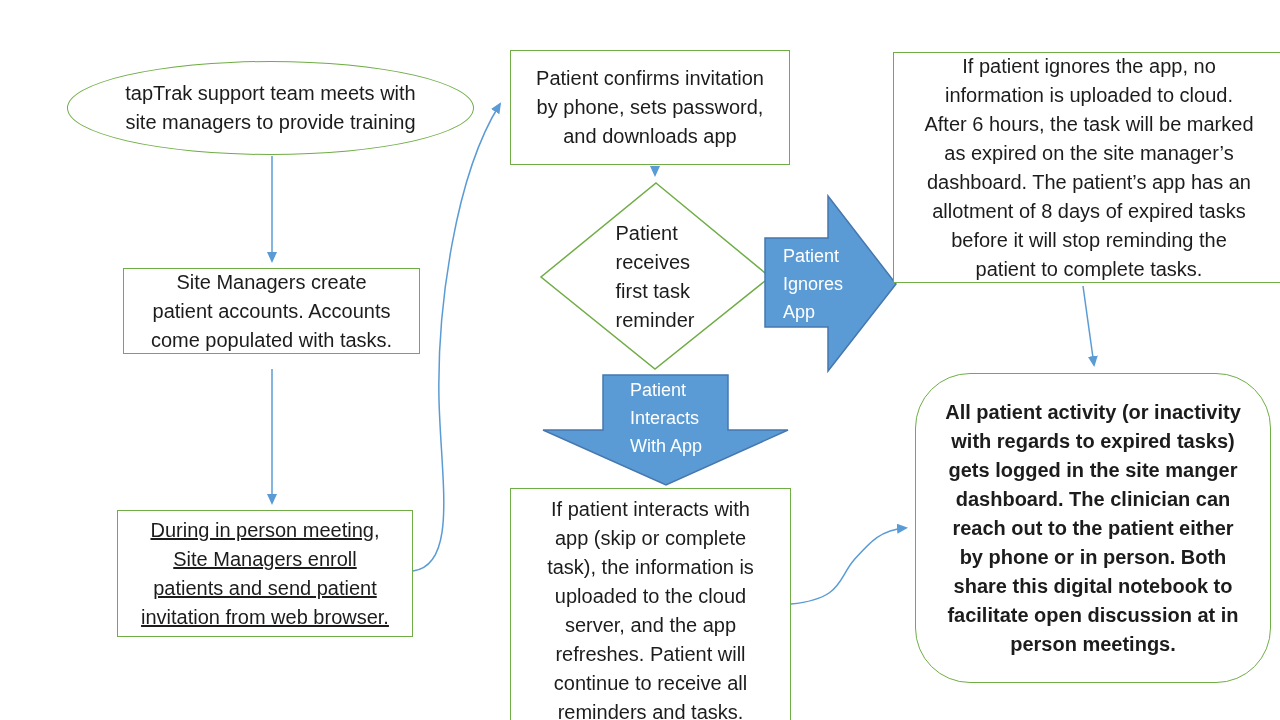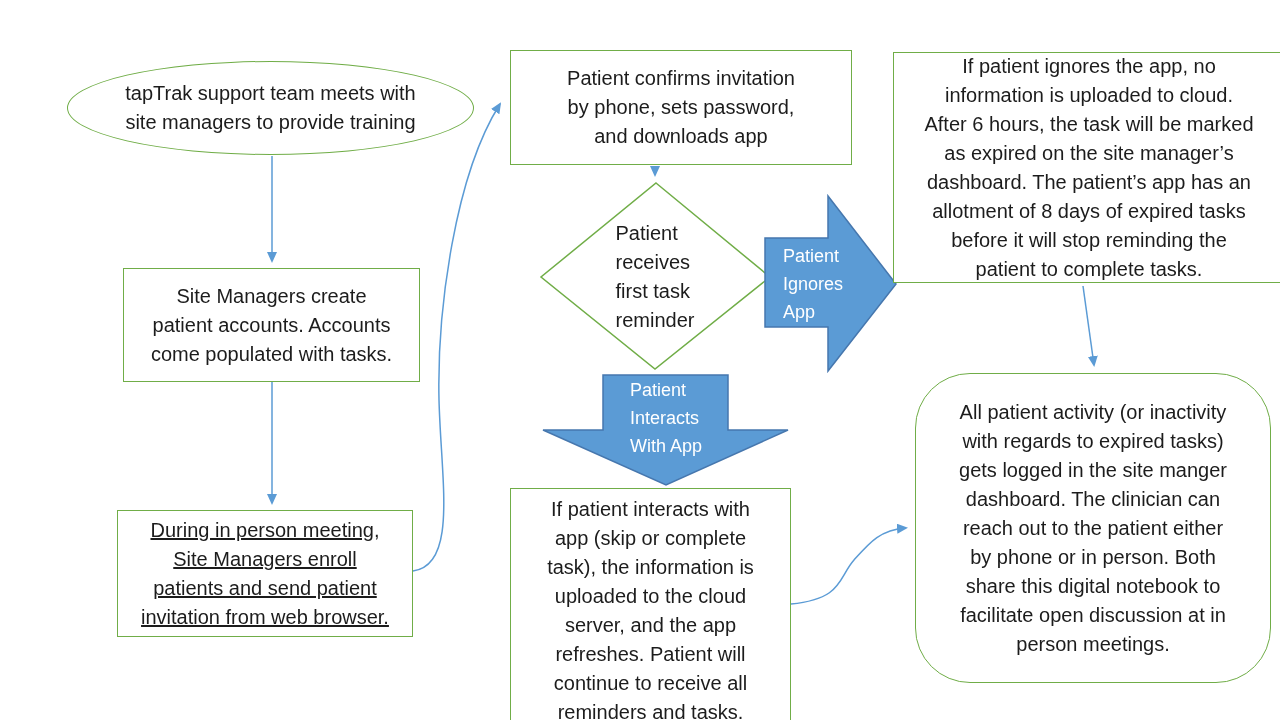--- a/index.html
+++ b/index.html
@@ -51,34 +51,34 @@
 
     <polygon class="block-arrow" points="765,238 828,238 828,196 896,284 828,371 828,327 765,327"></polygon>
     <polygon class="block-arrow" points="603,375 728,375 728,430 788,430 666,485 543,430 603,430"></polygon>
   </svg>
 
   <div class="node ellipse" style="left:67px; top:61px; width:407px; height:94px;">
     <span>tapTrak support team meets with
 site managers to provide training</span>
   </div>
 
-  <div class="node rect" style="left:123px; top:268px; width:297px; height:114px;">
+  <div class="node rect" style="left:123px; top:268px; width:297px; height:86px;">
     <span>Site Managers create
 patient accounts. Accounts
 come populated with tasks.</span>
   </div>
 
   <div class="node rect" style="left:117px; top:510px; width:296px; height:127px;text-decoration:underline;">
     <span>During in person meeting,
 Site Managers enroll
 patients and send patient
 invitation from web browser.</span>
   </div>
 
-  <div class="node rect" style="left:510px; top:50px; width:342px; height:115px;">
+  <div class="node rect" style="left:510px; top:50px; width:280px; height:115px;">
     <span>Patient confirms invitation
 by phone, sets password,
 and downloads app</span>
   </div>
 
   <div class="overlay diamond-label" style="left:580px; top:218px; width:150px; height:118px;">Patient
 receives
 first task
 reminder</div>
 
@@ -105,21 +105,21 @@
     <span>If patient interacts with
 app (skip or complete
 task), the information is
 uploaded to the cloud
 server, and the app
 refreshes. Patient will
 continue to receive all
 reminders and tasks.</span>
   </div>
 
-  <div class="node rounded" style="left:915px; top:373px; width:356px; height:310px;">
+  <div class="node rounded" style="left:915px; top:373px; width:356px; height:310px;font-weight:bold;">
     <span>All patient activity (or inactivity
 with regards to expired tasks)
 gets logged in the site manger
 dashboard. The clinician can
 reach out to the patient either
 by phone or in person. Both
 share this digital notebook to
 facilitate open discussion at in
 person meetings.</span>
   </div>

